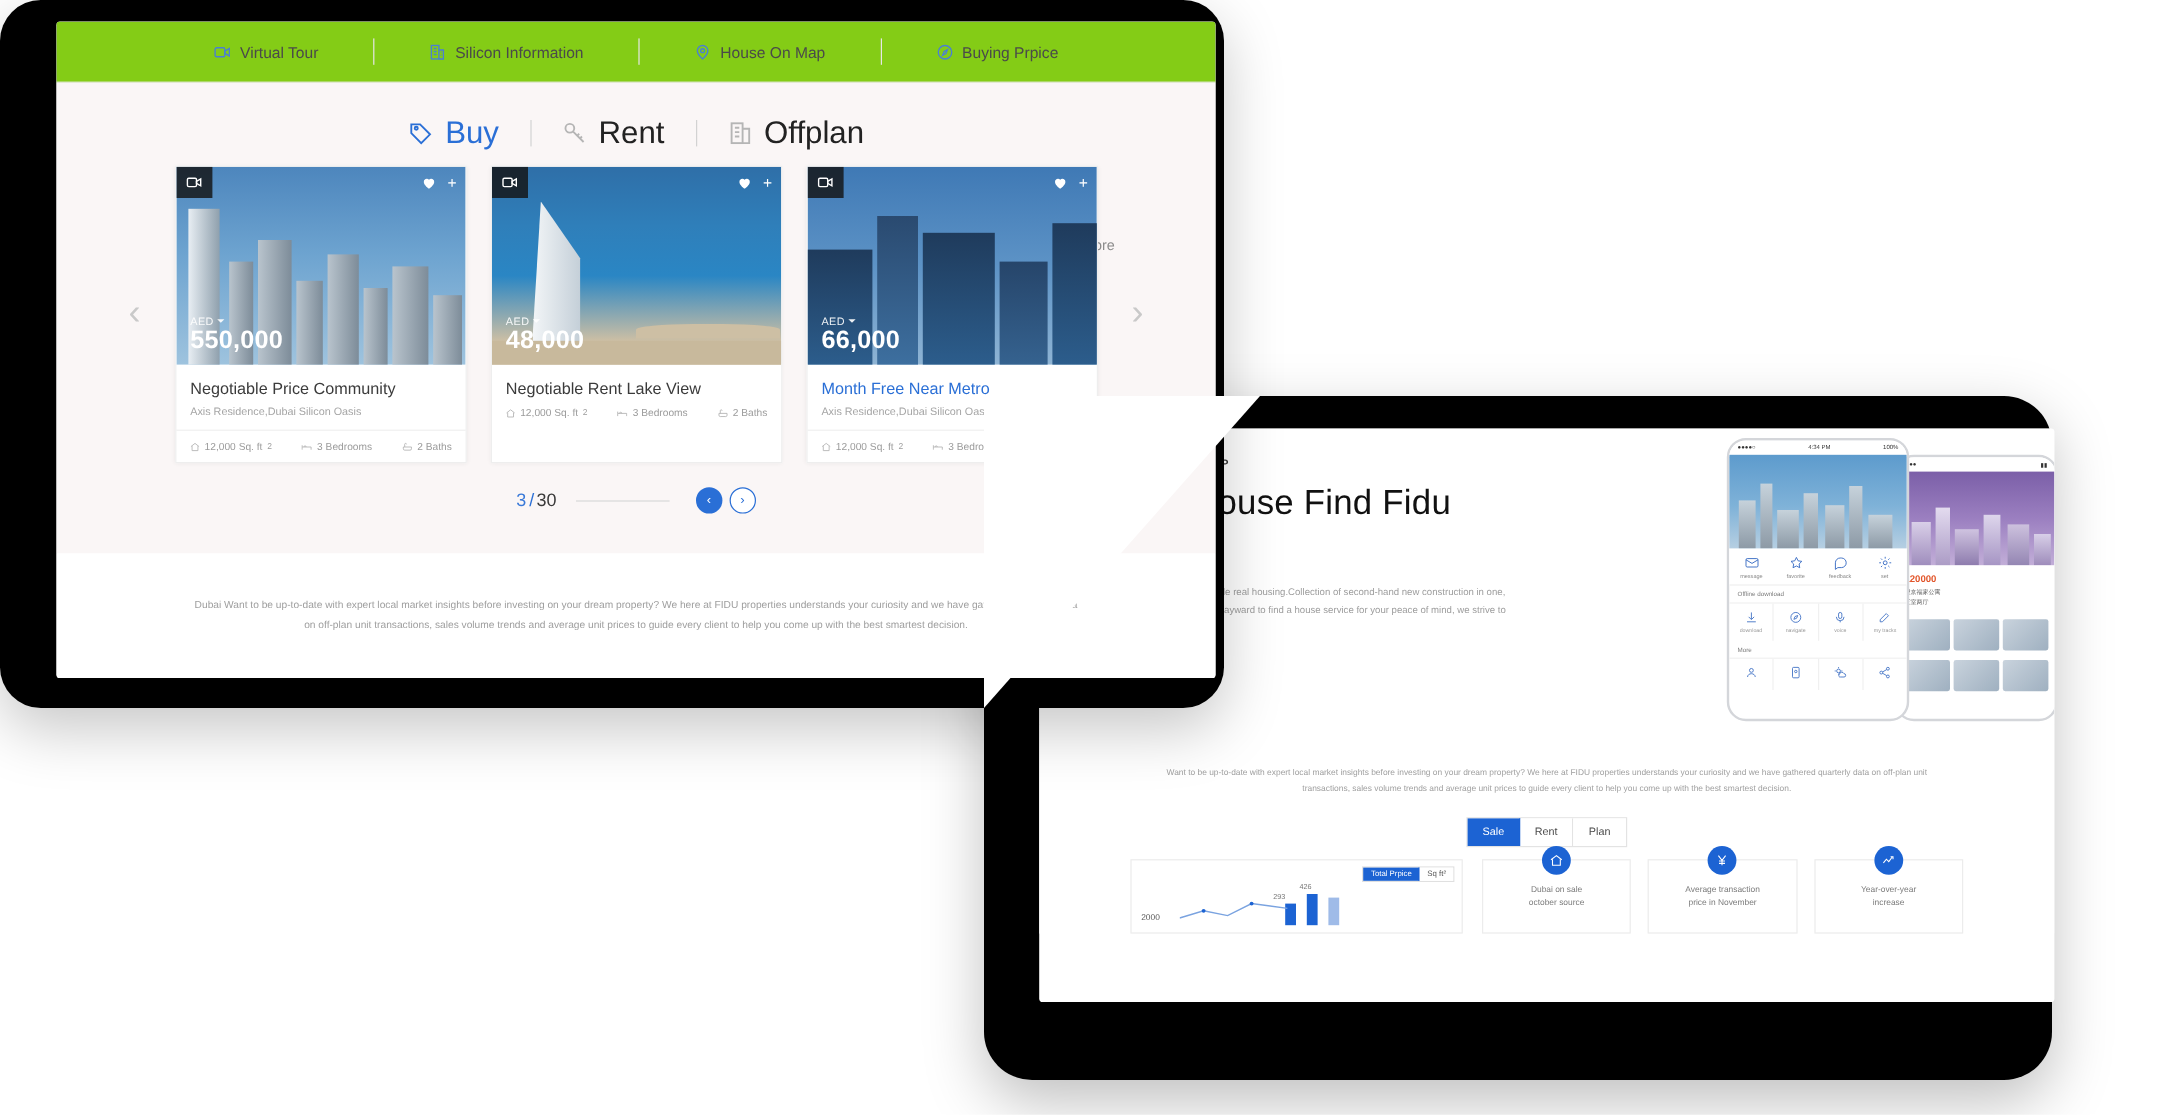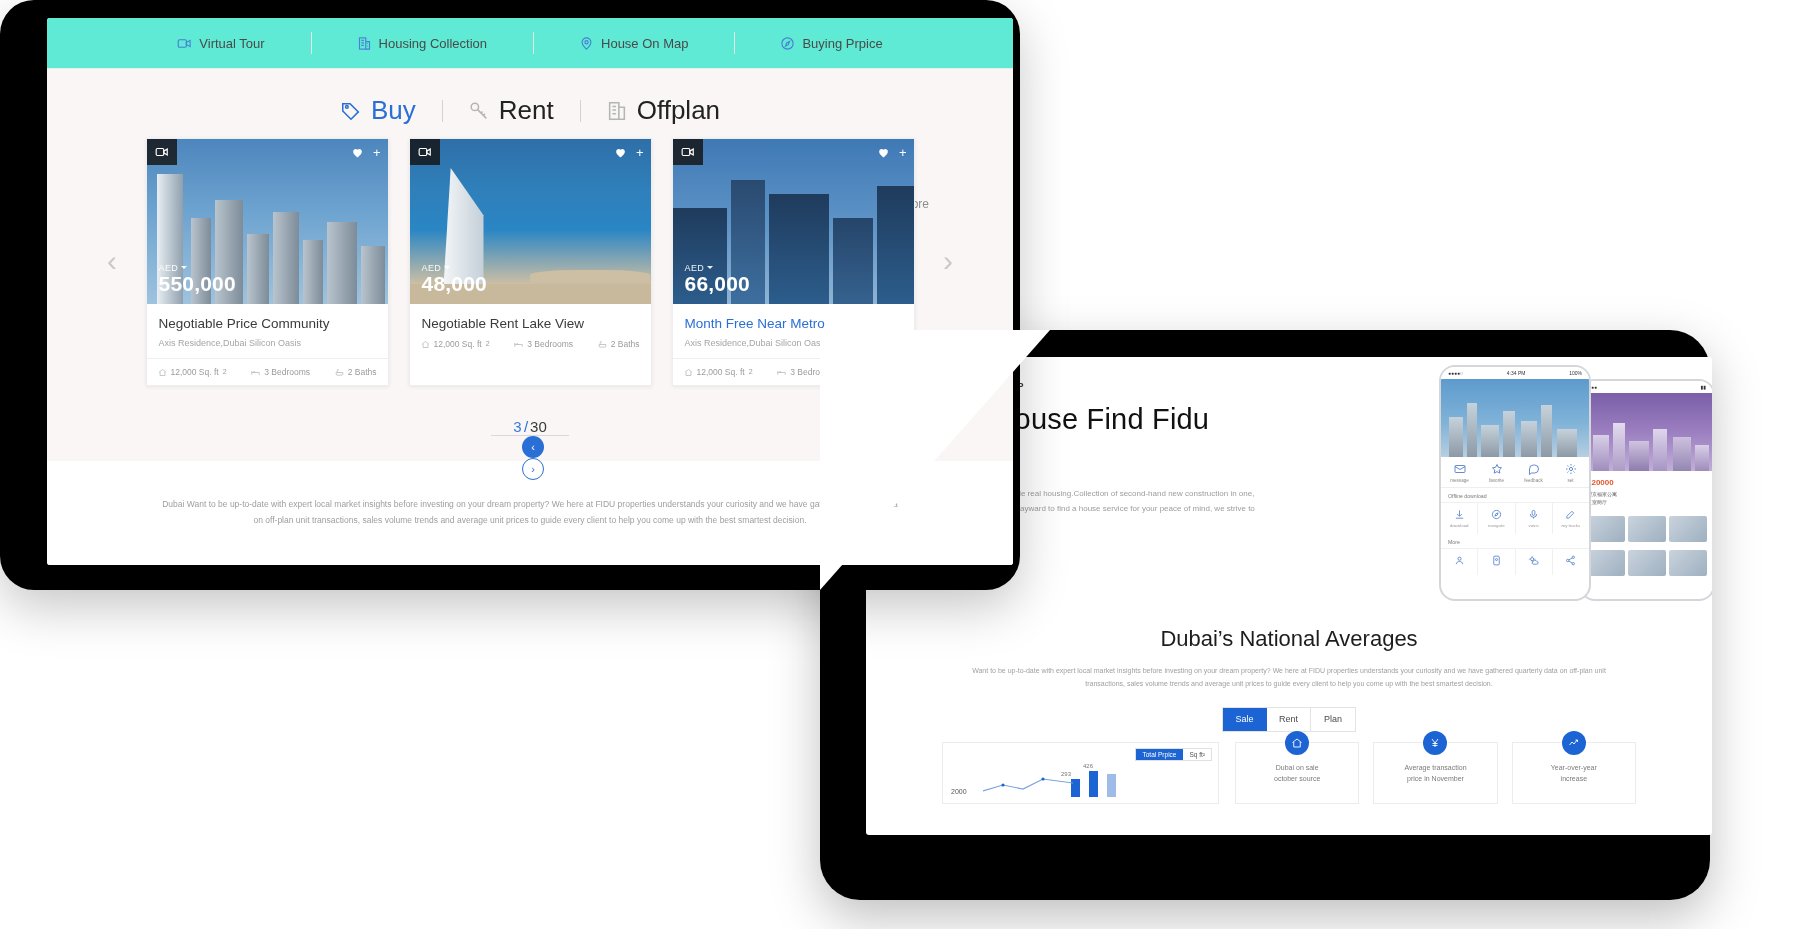--- a/index.html
+++ b/index.html
@@ -42,21 +42,21 @@
   }
   #screen-tablet {
     left: 866px; top: 357px;
     width: 846px; height: 478px;
     border-radius: 3px;
   }
 
   
   .l-topnav {
     height: 51px;
-    background: #5eead4;
+    background: #84cc16;
     border-bottom: 1px solid #ececec;
     display: flex; align-items: center; justify-content: center;
   }
   .l-topnav-item {
     display: flex; align-items: center; gap: 7px;
     font-size: 13px; color: #4a4a4a;
     padding: 0 46px;
     position: relative;
     white-space: nowrap;
   }
@@ -191,21 +191,21 @@
     padding: 8px 11px; gap: 0; justify-content: space-between;
   }
   .spec {
     display: flex; align-items: center; gap: 4px;
     font-size: 8.5px; color: #9b9b9b; white-space: nowrap;
   }
   .spec svg { width: 9px; height: 9px; display: block; color: #b5b5b5; }
 
   .l-pager {
     display: flex; align-items: center; justify-content: center;
-    gap: 0; margin-top: 32px; flex-direction: column;
+    gap: 0; margin-top: 20px;
   }
   .pg-num { font-size: 15px; color: #3a3a3a; }
   .pg-num .cur { font-size: 15px; color: #2a6fd6; display:inline; }
   .pg-num .slash { color: #2a6fd6; margin: 0 2px; }
   .pg-line { width: 78px; height: 1px; background: #d8d8d8; margin: 0 16px; }
   .pg-btn {
     width: 22px; height: 22px; border-radius: 50%;
     display: inline-flex; align-items: center; justify-content: center;
     font-size: 11px; margin-left: 6px;
   }
@@ -536,21 +536,20 @@
               </span>
               <b></b>
             </div>
           </div>
         </div>
 
       </div>
     </div>
 
     <div class="t-avg">
-      <h2>Dubai’s National Averages</h2>
       <p>
         <span>Want to be up-to-date with expert local market insights before investing on your dream property? We here at FIDU properties understands your curiosity and we have gathered quarterly data on</span>
         <span>off-plan unit transactions, sales volume trends and average unit prices to guide every client to help you come up with the best smartest decision.</span>
       </p>
 
       <div class="t-segrow">
         <div class="t-seg">
           <div class="sg active">Sale</div>
           <div class="sg">Rent</div>
           <div class="sg">Plan</div>
@@ -642,21 +641,21 @@
         <span>Virtual Tour</span>
       </div>
       <div class="l-topnav-item">
         <span class="nav-ico">
           <svg viewBox="0 0 24 24" fill="none" stroke="currentColor" stroke-width="1.8">
               <rect x="4" y="3" width="10" height="18"></rect>
               <path d="M14 9h6v12h-6"></path>
               <path d="M7 7h4M7 11h4M7 15h4M16.5 12h1M16.5 16h1"></path>
             </svg>
         </span>
-        <span>Housing Collection</span>
+        <span>Silicon Information</span>
       </div>
       <div class="l-topnav-item">
         <span class="nav-ico">
           <svg viewBox="0 0 24 24" fill="none" stroke="currentColor" stroke-width="1.8">
               <path d="M12 21s7-6.2 7-11A7 7 0 0 0 5 10c0 4.8 7 11 7 11z"></path>
               <circle cx="12" cy="10" r="2.6"></circle>
             </svg>
         </span>
         <span>House On Map</span>
       </div>

